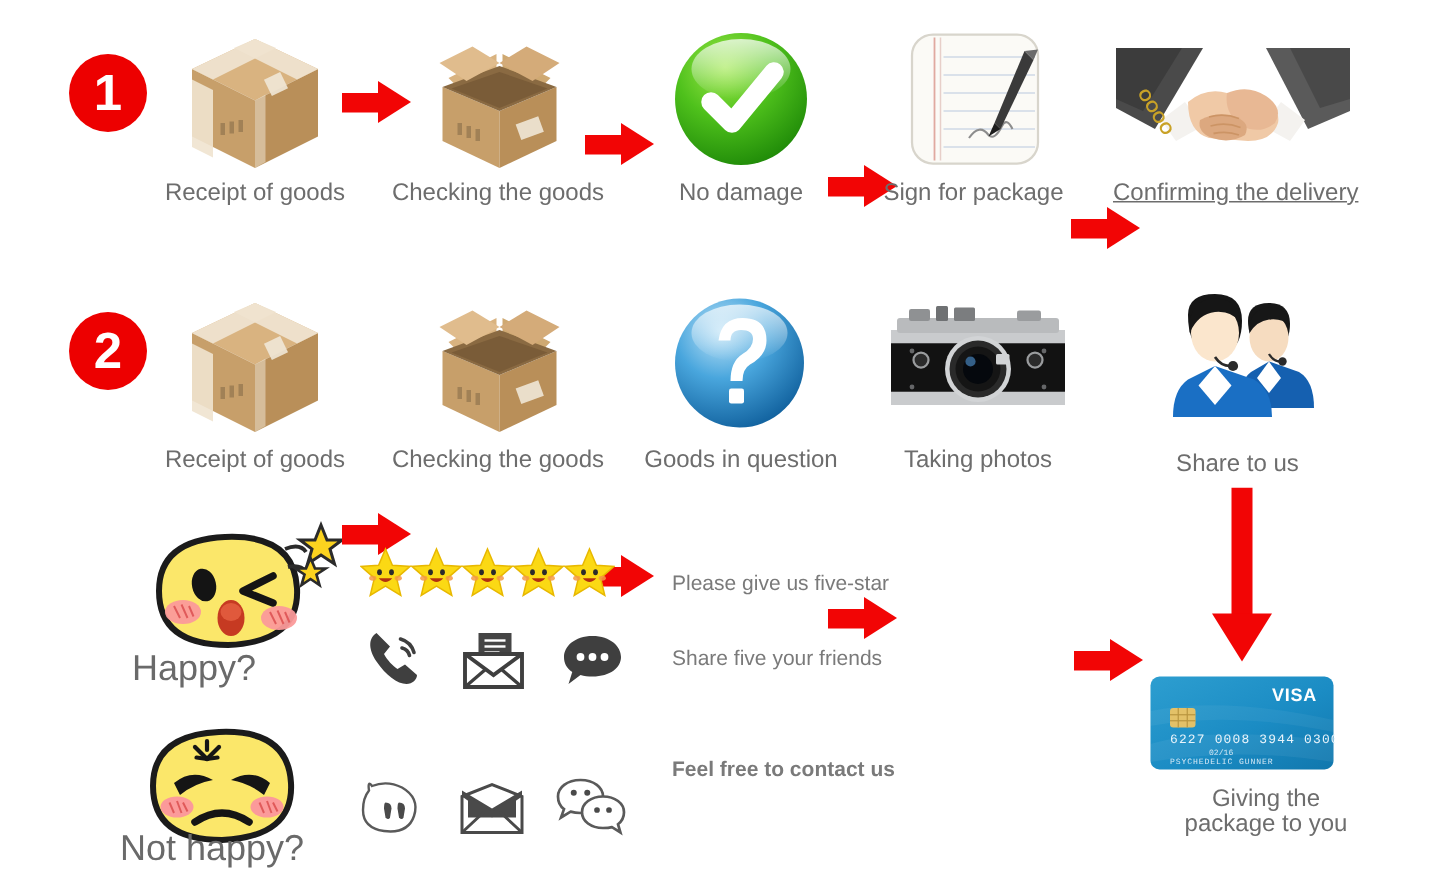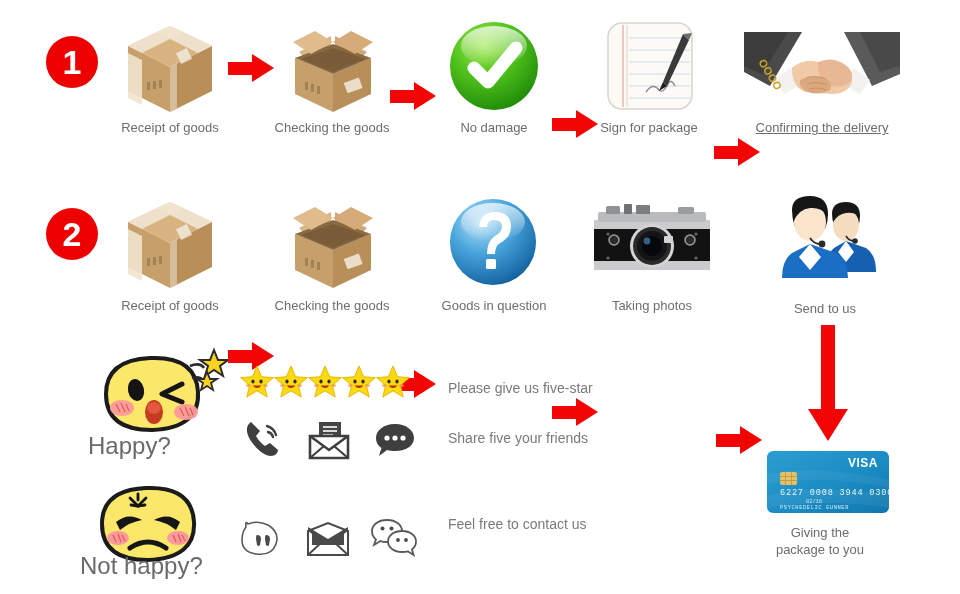--- a/index.html
+++ b/index.html
@@ -45,21 +45,21 @@
     position: absolute;
     right: 0; top: 0;
     width: 0; height: 0;
     border-top: 14px solid transparent;
     border-bottom: 14px solid transparent;
     border-left: 22px solid #f20505;
   }
 
   
   .caption {
-    font-size: 13px;
+    font-size: 16px;
     color: #6d6d6d;
     text-align: center;
     white-space: nowrap;
     font-family: "Liberation Sans", sans-serif;
   }
   .caption.two-line { white-space: normal; line-height: 17px; }
 
   
   .phrase {
     font-size: 14px;
@@ -328,21 +328,21 @@
     <ellipse cx="40" cy="30" rx="16" ry="19" fill="#fbe6cd"></ellipse>
     <path d="M23 22 Q26 7 40 7 Q56 7 57 23 Q51 15 40 16 Q29 17 23 30 Z" fill="#161616"></path>
     <path d="M40 52 L66 61 Q78 68 78 86 L12 86 Q12 68 22 61 Z" fill="#1a6fc4"></path>
     <path d="M40 52 L51 65 L40 78 L29 65 Z" fill="#ffffff"></path>
     <path d="M40 46 Q44 52 50 52" stroke="#2b2b2b" stroke-width="1.8" fill="none"></path>
     <circle cx="52" cy="52" r="3.4" fill="#2b2b2b"></circle>
     <path d="M76 44 Q79 49 84 49" stroke="#2b2b2b" stroke-width="1.6" fill="none"></path>
     <circle cx="85" cy="49" r="2.8" fill="#2b2b2b"></circle>
   </svg>
 </div>
-<div class="abs caption" style="left:762px; top:301px; width:126px;">Send to us</div>
+<div class="abs caption" style="left:762px; top:301px; width:126px;">Share to us</div>
 
 <div class="abs" style="left:88px; top:342px;">
   <svg class="icon-svg" width="140" height="100" viewBox="0 0 140 100">
     <path d="M18 52 Q18 18 62 16 Q108 14 110 50 Q112 86 64 88 Q18 88 18 52 Z" fill="#fbe76a" stroke="#1b1b1b" stroke-width="4"></path>
     <ellipse cx="48" cy="48" rx="8" ry="11" fill="#141414" transform="rotate(-12 48 48)"></ellipse>
     <path d="M94 42 L74 52 L94 60" stroke="#141414" stroke-width="5" fill="none" stroke-linecap="round" stroke-linejoin="round"></path>
     <ellipse cx="66" cy="70" rx="9" ry="12" fill="#c63a22"></ellipse>
     <ellipse cx="66" cy="66" rx="7" ry="6" fill="#e0593c"></ellipse>
     <g>
       <ellipse cx="34" cy="66" rx="12" ry="8" fill="#fb9a9a" opacity="0.95"></ellipse>
@@ -481,21 +481,21 @@
     <path d="M17 3 C26 3 32 8 32 14 C32 20 26 25 17 25 C14.6 25 12.4 24.7 10.4 24.1 L4 28 L6 22.4
              C3 20.2 2 17.4 2 14 C2 8 8 3 17 3 Z" fill="#ffffff" stroke="#5a5a5a" stroke-width="1.8"></path>
     <circle cx="12.5" cy="11.5" r="2" fill="#4a4a4a"></circle>
     <circle cx="21.5" cy="11.5" r="2" fill="#4a4a4a"></circle>
     <path d="M32 14 C40 14 46 18.5 46 24.5 C46 28 44.5 30.6 42 32.5 L43.6 38 L38 34.4
              C36.2 34.9 34.2 35 32 35 C24 35 18 30.5 18 24.5 C18 18.5 24 14 32 14 Z" fill="#ffffff" stroke="#5a5a5a" stroke-width="1.8"></path>
     <circle cx="28" cy="23" r="1.9" fill="#4a4a4a"></circle>
     <circle cx="36" cy="23" r="1.9" fill="#4a4a4a"></circle>
   </svg>
 </div>
-<div class="abs phrase" style="left:448px; top:516px;">Feel free to contact us</div>
+<div class="abs phrase" style="left:448px; top:504px;font-weight:bold;">Feel free to contact us</div>
 
 <div class="abs" style="left:805px; top:325px;">
   <svg class="icon-svg" width="46" height="118" viewBox="0 0 46 118">
     <rect x="16" y="0" width="14" height="86" fill="#f20505"></rect>
     <polygon points="23,116 3,84 43,84" fill="#f20505"></polygon>
   </svg>
 </div>
 
 <div class="abs" style="left:766px; top:450px;">
   <svg class="icon-svg" width="124" height="64" viewBox="0 0 124 64">
@@ -518,16 +518,16 @@
         <line x1="19.5" y1="22" x2="19.5" y2="35"></line>
         <line x1="25.5" y1="22" x2="25.5" y2="35"></line>
       </g>
     </g>
     <text x="14" y="45" font-family="Liberation Mono, monospace" font-size="8.6" fill="#e9f4fb" letter-spacing="0.8">6227 0008 3944 0300</text>
     <text x="40" y="53" font-family="Liberation Mono, monospace" font-size="5.4" fill="#cfe6f4">02/16</text>
     <text x="14" y="59" font-family="Liberation Mono, monospace" font-size="5.4" fill="#d6e9f6" letter-spacing="0.6">PSYCHEDELIC GUNNER</text>
   </svg>
 </div>
 
-<div class="abs caption two-line" style="left:752px; top:524px; width:136px;">
+<div class="abs caption two-line" style="left:776px; top:524px; width:136px;">
   <span>Giving the</span><br>
   <span>package to you</span>
 </div>
 
 </body></html>

